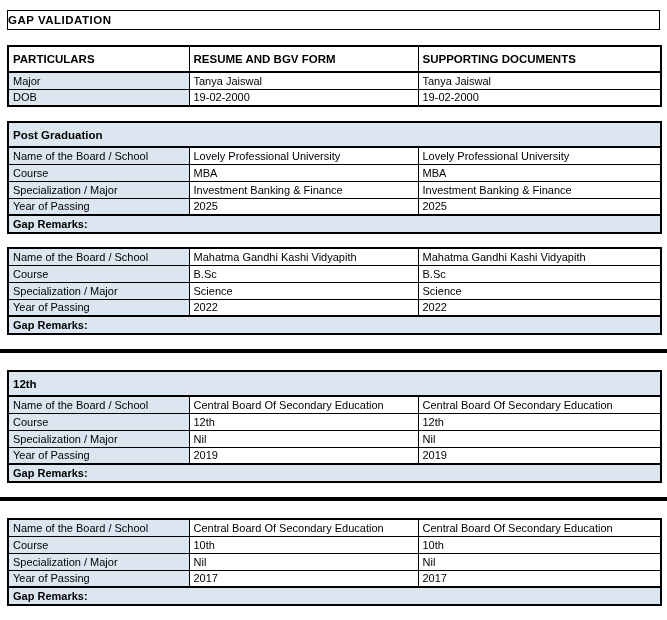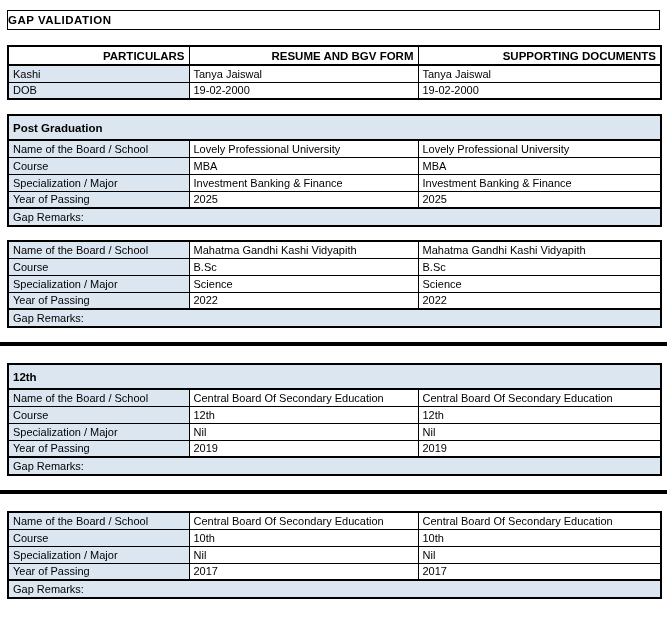--- a/index.html
+++ b/index.html
@@ -29,34 +29,33 @@
   col.c3 { width: 243px; }
   .tbl th, .tbl td {
     border: 1px solid #000;
     padding: 1px 4px;
     height: 17px;
     font-size: 11px; font-weight: normal; text-align: left;
     overflow: hidden; white-space: nowrap;
   }
   .col-head th {
     font-weight: bold; font-size: 11.5px;
-    height: 19px;
+    height: 26px;
     border-bottom: 2px solid #000;
     background: #ffffff;
-    text-align: right;
   }
   td.label-cell { background: var(--label-bg, #dce6f1); }
   tr.sect-head td {
     font-weight: bold; font-size: 11.5px;
     height: 25px;
     border-bottom: 2px solid #000;
     background: var(--label-bg, #dce6f1);
   }
   tr.remarks td {
-    font-weight: normal;
+    font-weight: bold;
     height: 18px;
     border-top: 2px solid #000;
     background: var(--label-bg, #dce6f1);
   }
   table.sect { margin-top: 13px; }
   .separator {
     height: 4px;
     background: var(--separator, #000);
     margin: 14px -7px 17px -7px; 
   }
@@ -78,21 +77,21 @@
       </colgroup>
     <thead>
       <tr class="col-head">
         <th>PARTICULARS</th>
         <th>RESUME AND BGV FORM</th>
         <th>SUPPORTING DOCUMENTS</th>
       </tr>
     </thead>
     <tbody id="particulars-body">
         <tr>
-          <td class="label-cell">Kashi</td>
+          <td class="label-cell">Major</td>
           <td>Tanya Jaiswal</td>
           <td>Tanya Jaiswal</td>
         </tr>
         <tr>
           <td class="label-cell">DOB</td>
           <td>19-02-2000</td>
           <td>19-02-2000</td>
         </tr>
       </tbody>
   </table>

